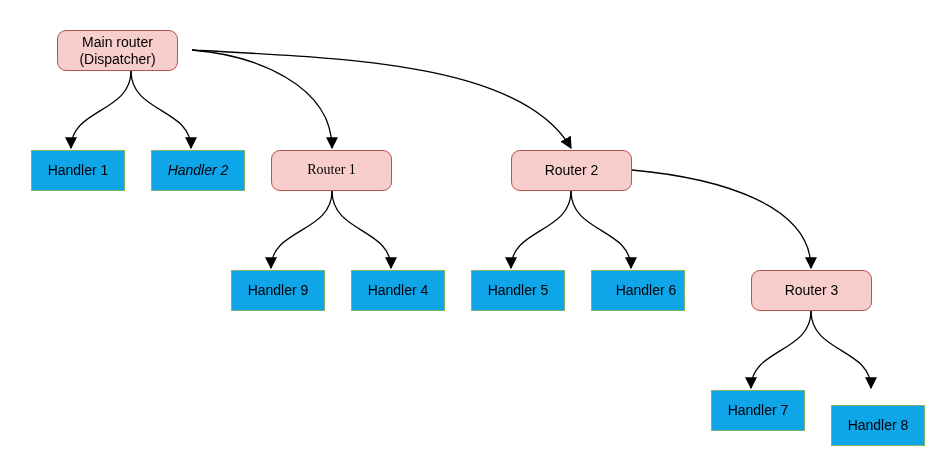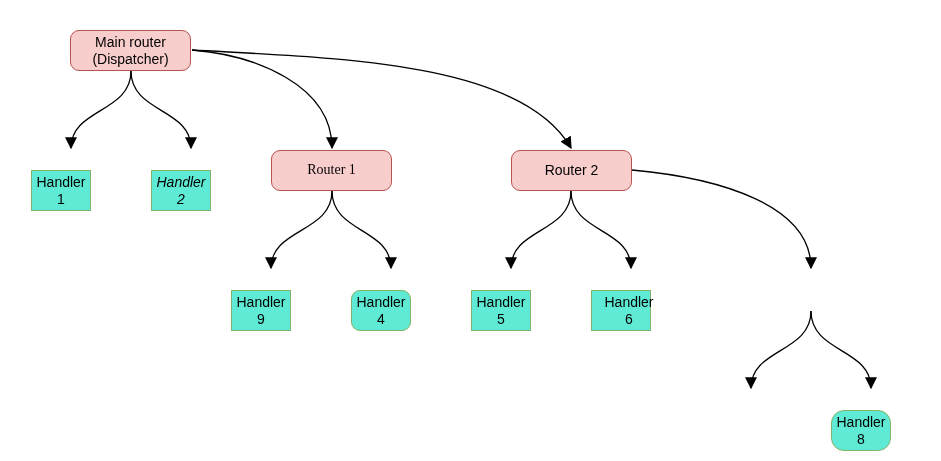--- a/index.html
+++ b/index.html
@@ -30,24 +30,23 @@
     text-align: center;
     white-space: pre-line;
   }
   .router {
     width: 121px; height: 41px;
     background: #f8cecc;
     border: 1px solid #b85450;
     border-radius: 9px;
   }
   .handler {
-    width: 60px; height: 41px;
-    background: #5eead4;
+    width: 94px; height: 41px;
+    background: #0ea5e9;
     border: 1px solid #82b366;
-    margin-top: 20px;
   }
   .edge {
     fill: none;
     stroke: #000000;
     stroke-width: 1.3;
   }
 </style>
 </head>
 <body>
 
@@ -65,21 +64,21 @@
     <path class="edge" marker-end="url(#arrow)" d="M192,50 C330,58 520,60 571,148"></path>
     <path class="edge" marker-end="url(#arrow)" d="M332,191 C332,233 271,228 271,268"></path>
     <path class="edge" marker-end="url(#arrow)" d="M332,191 C332,233 391,228 391,268"></path>
     <path class="edge" marker-end="url(#arrow)" d="M571,191 C571,233 511,228 511,268"></path>
     <path class="edge" marker-end="url(#arrow)" d="M571,191 C571,233 631,228 631,268"></path>
     <path class="edge" marker-end="url(#arrow)" d="M632,170 C720,178 811,205 811,268"></path>
     <path class="edge" marker-end="url(#arrow)" d="M811,311 C811,353 751,348 751,388"></path>
     <path class="edge" marker-end="url(#arrow)" d="M811,311 C811,353 871,348 871,388"></path>
   </svg>
 
-  <div class="node router" style="left:70px;top:30px;">
+  <div class="node router" style="left:57px;top:30px;">
     <span>Main router
 (Dispatcher)</span>
   </div>
 
   <div class="node handler" style="left:31px;top:150px;">
     <span>Handler 1</span>
   </div>
 
   <div class="node handler" style="left:151px;top:150px;font-style:italic;">
     <span>Handler 2</span>
@@ -90,31 +89,37 @@
   </div>
 
   <div class="node router" style="left:511px;top:150px;align-items:center;">
     <span>Router 2</span>
   </div>
 
   <div class="node handler" style="left:231px;top:270px;">
     <span>Handler 9</span>
   </div>
 
-  <div class="node handler" style="left:351px;top:270px;border-radius:9px;">
+  <div class="node handler" style="left:351px;top:270px;">
     <span>Handler 4</span>
   </div>
 
   <div class="node handler" style="left:471px;top:270px;">
     <span>Handler 5</span>
   </div>
 
   <div class="node handler" style="left:591px;top:270px;padding-left:16px;">
     <span>Handler 6</span>
   </div>
 
+  <div class="node router" style="left:751px;top:270px;">
+    <span>Router 3</span>
+  </div>
 
+  <div class="node handler" style="left:711px;top:390px;">
+    <span>Handler 7</span>
+  </div>
 
-  <div class="node handler" style="left:831px;top:390px;border-radius:13px;">
+  <div class="node handler" style="left:831px;top:405px;">
     <span>Handler 8</span>
   </div>
 
 </div>
 
 </body></html>

